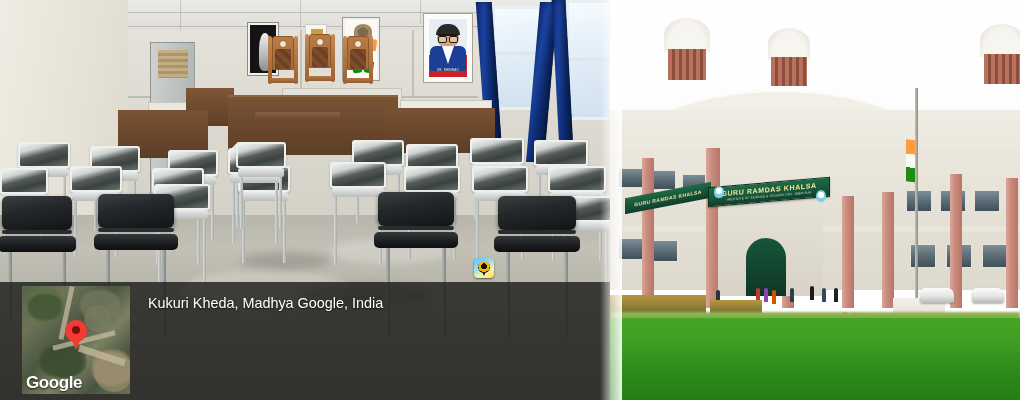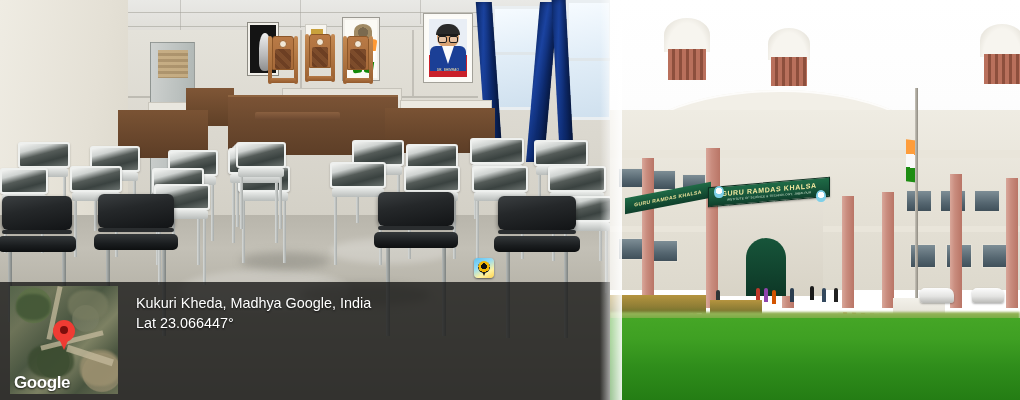--- a/index.html
+++ b/index.html
@@ -157,21 +157,21 @@
      background:radial-gradient(circle at 50% 45%,#111 0 34%,#f2b705 35% 62%,#1a1a1a 63% 100%); }
   #gps-wm-icon:before { content:""; position:absolute; left:50%; top:11px; margin-left:-3px;
      width:6px; height:7px; background:#1a1a1a;
      clip-path:polygon(50% 100%,0 0,100% 0); }
   #gps-wm-text { color:#fff; font-size:13.5px; font-weight:bold; letter-spacing:.1px;
      text-shadow:0 1px 2px rgba(0,0,0,.85); }
 
   
   #gps-info { position:absolute; left:0; top:282px; width:612px; height:118px;
      background:rgba(22,22,20,.78); display:flex; align-items:flex-start; }
-  #gps-map { position:relative; width:108px; height:108px; margin:4px 0 0 10px; flex:0 0 auto;
+  #gps-map { position:relative; width:108px; height:108px; margin:4px 0 0 22px; flex:0 0 auto;
      background:
        radial-gradient(circle at 22% 18%, rgba(92,112,70,.85) 0 14%, transparent 15%),
        radial-gradient(circle at 70% 30%, rgba(120,125,100,.7) 0 12%, transparent 13%),
        radial-gradient(circle at 40% 70%, rgba(70,88,60,.8) 0 16%, transparent 17%),
        radial-gradient(circle at 85% 80%, rgba(150,140,110,.7) 0 15%, transparent 16%),
        linear-gradient(135deg,#55644a 0%,#6d7358 22%,#4b5742 44%,#7d8163 62%,#49543f 80%,#6a7055 100%);
      overflow:hidden; }
   .map-road { position:absolute; background:rgba(196,186,156,.75); filter:blur(.4px); }
   .map-blob { position:absolute; border-radius:45%; filter:blur(1.2px); }
   #map-pin { position:absolute; left:50%; top:34px; margin-left:-11px; width:22px; height:30px; }
@@ -529,21 +529,20 @@
         <span class="map-road" style="left:56px;top:66px;width:48px;height:7px;transform:rotate(18deg);"></span>
         <span id="map-pin">
             <i></i>
             <b></b>
           </span>
         <span id="map-google">Google</span>
       </div>
 
       <div id="gps-lines">
         <div>Kukuri Kheda, Madhya Google, India</div>
-        <div>Lat 23.066447°</div>
       </div>
     </div>
   </div>
 
   <div id="right-photo">
     <div class="sky"></div>
 
     <div class="dome" style="left:54px;top:18px;width:46px;height:62px;">
       <span class="dome-cap"></span>
       <span class="dome-drum"></span>

